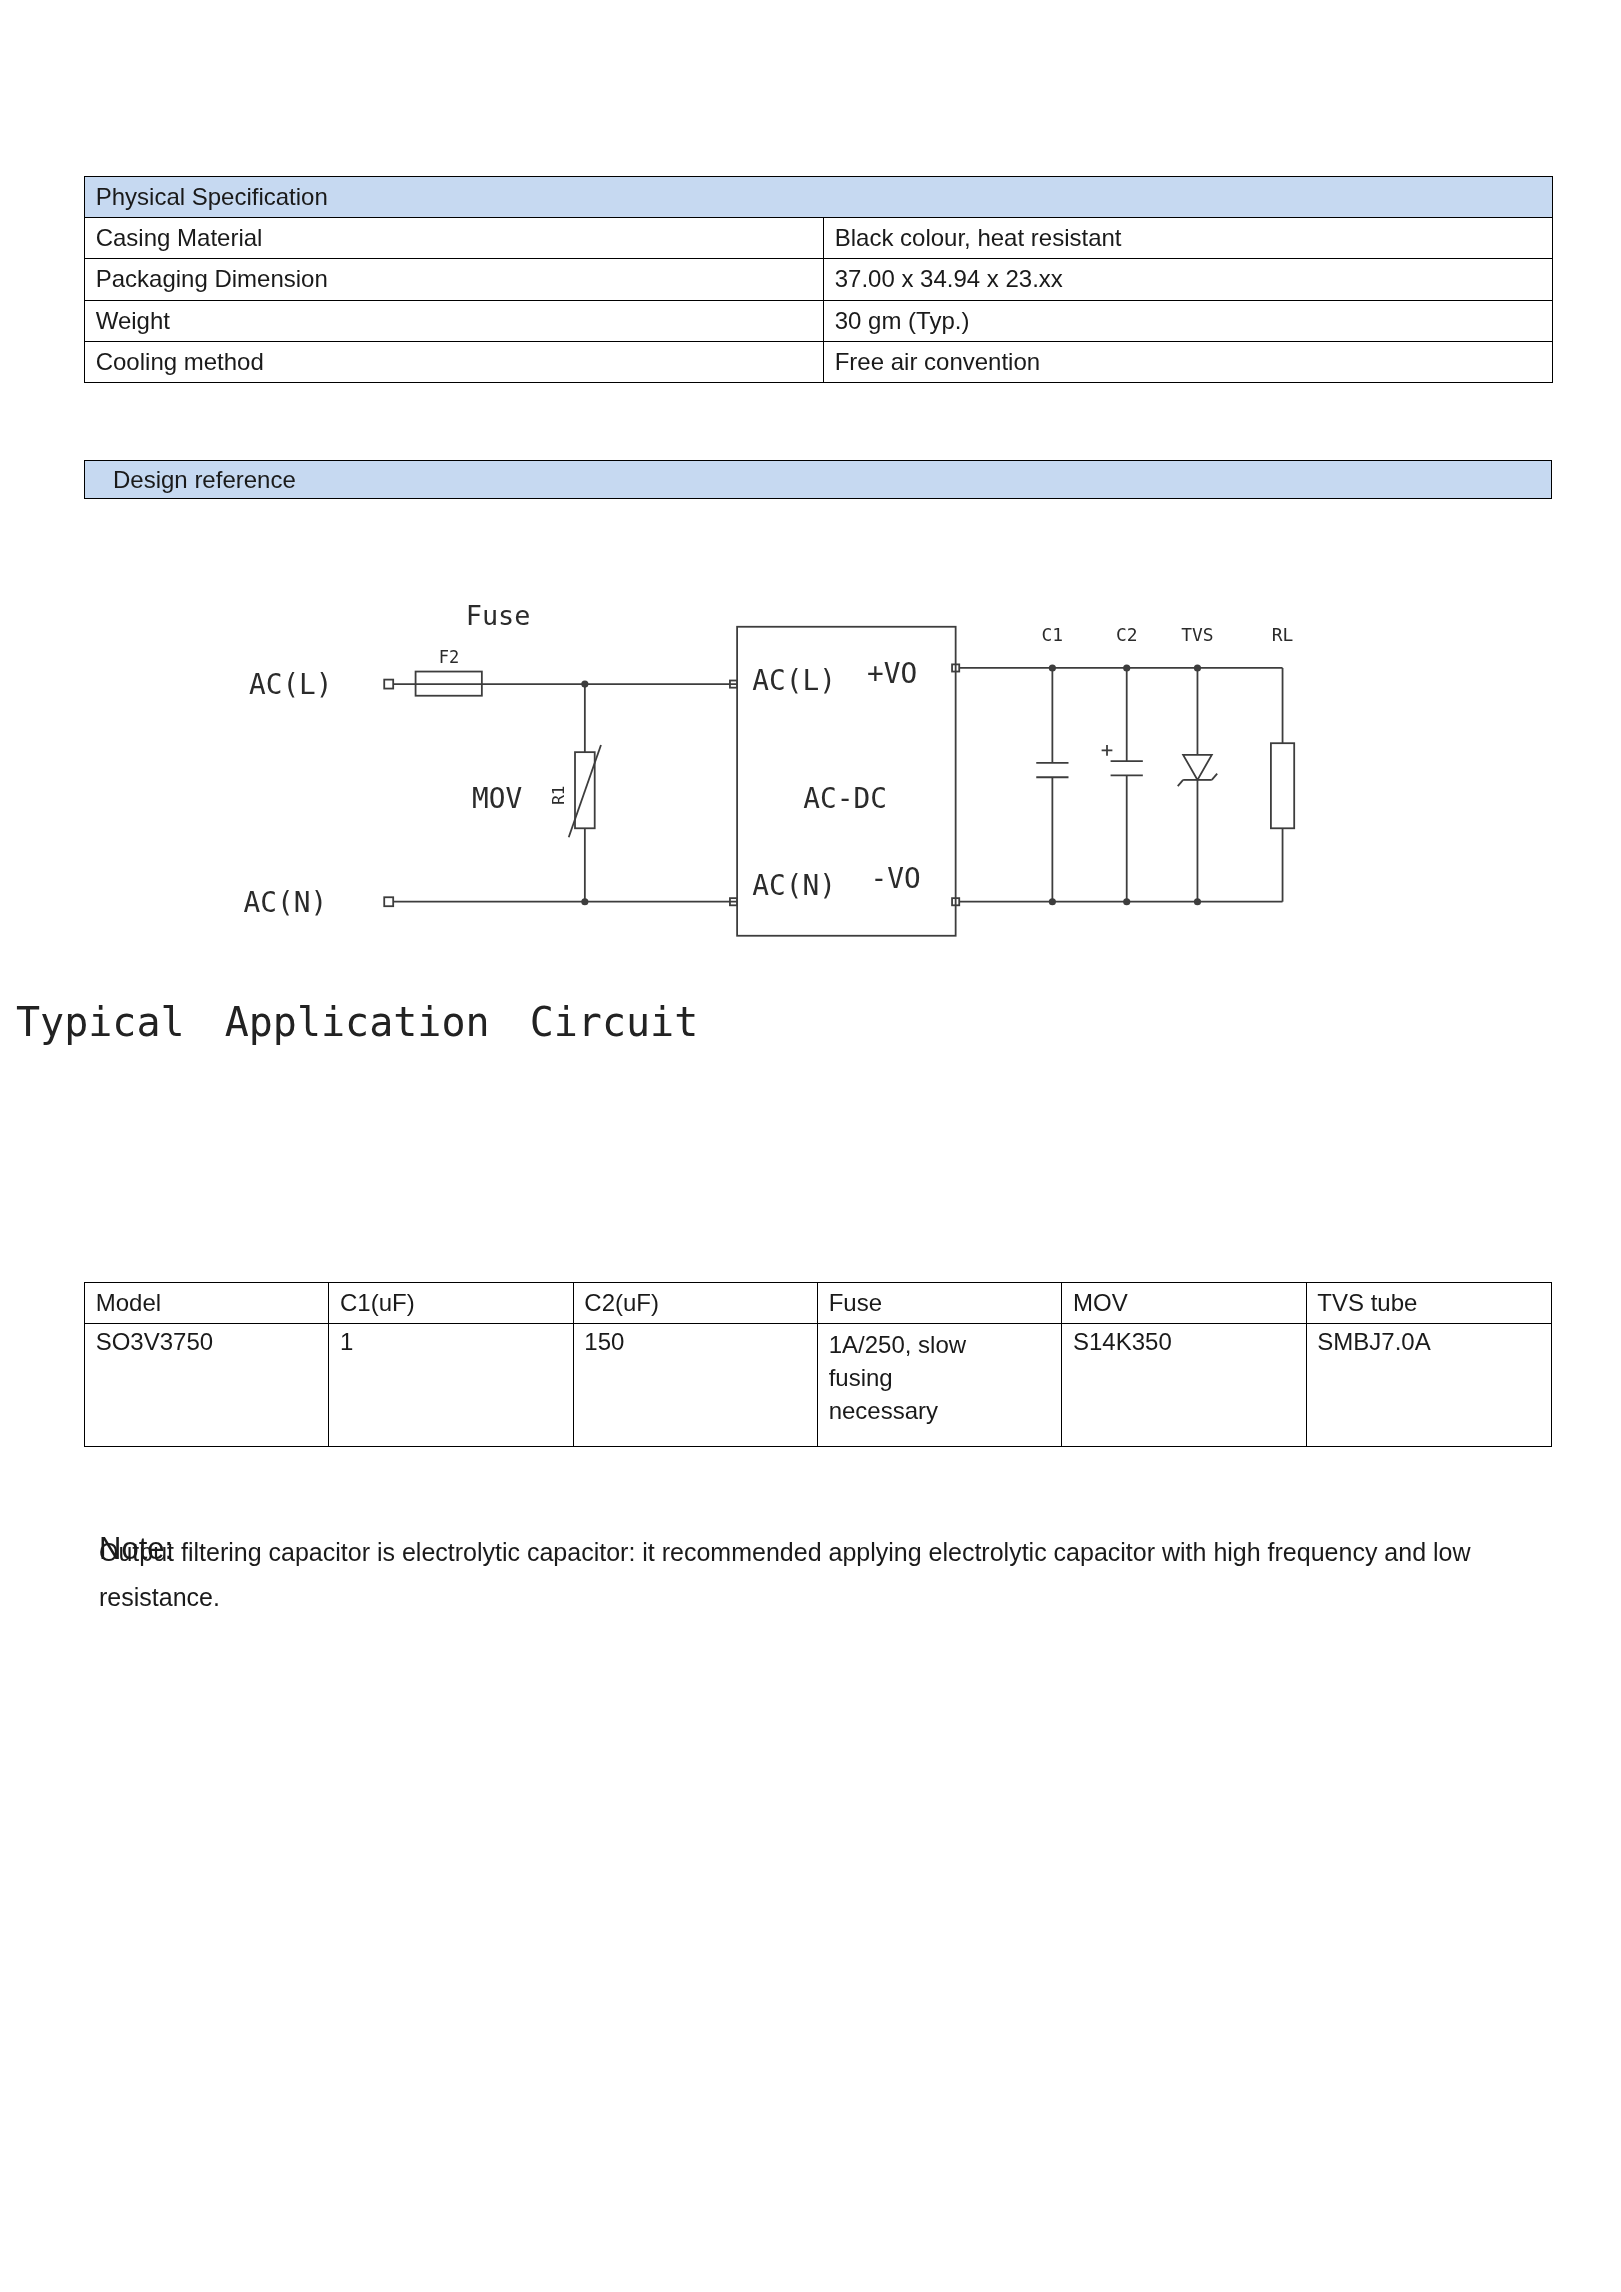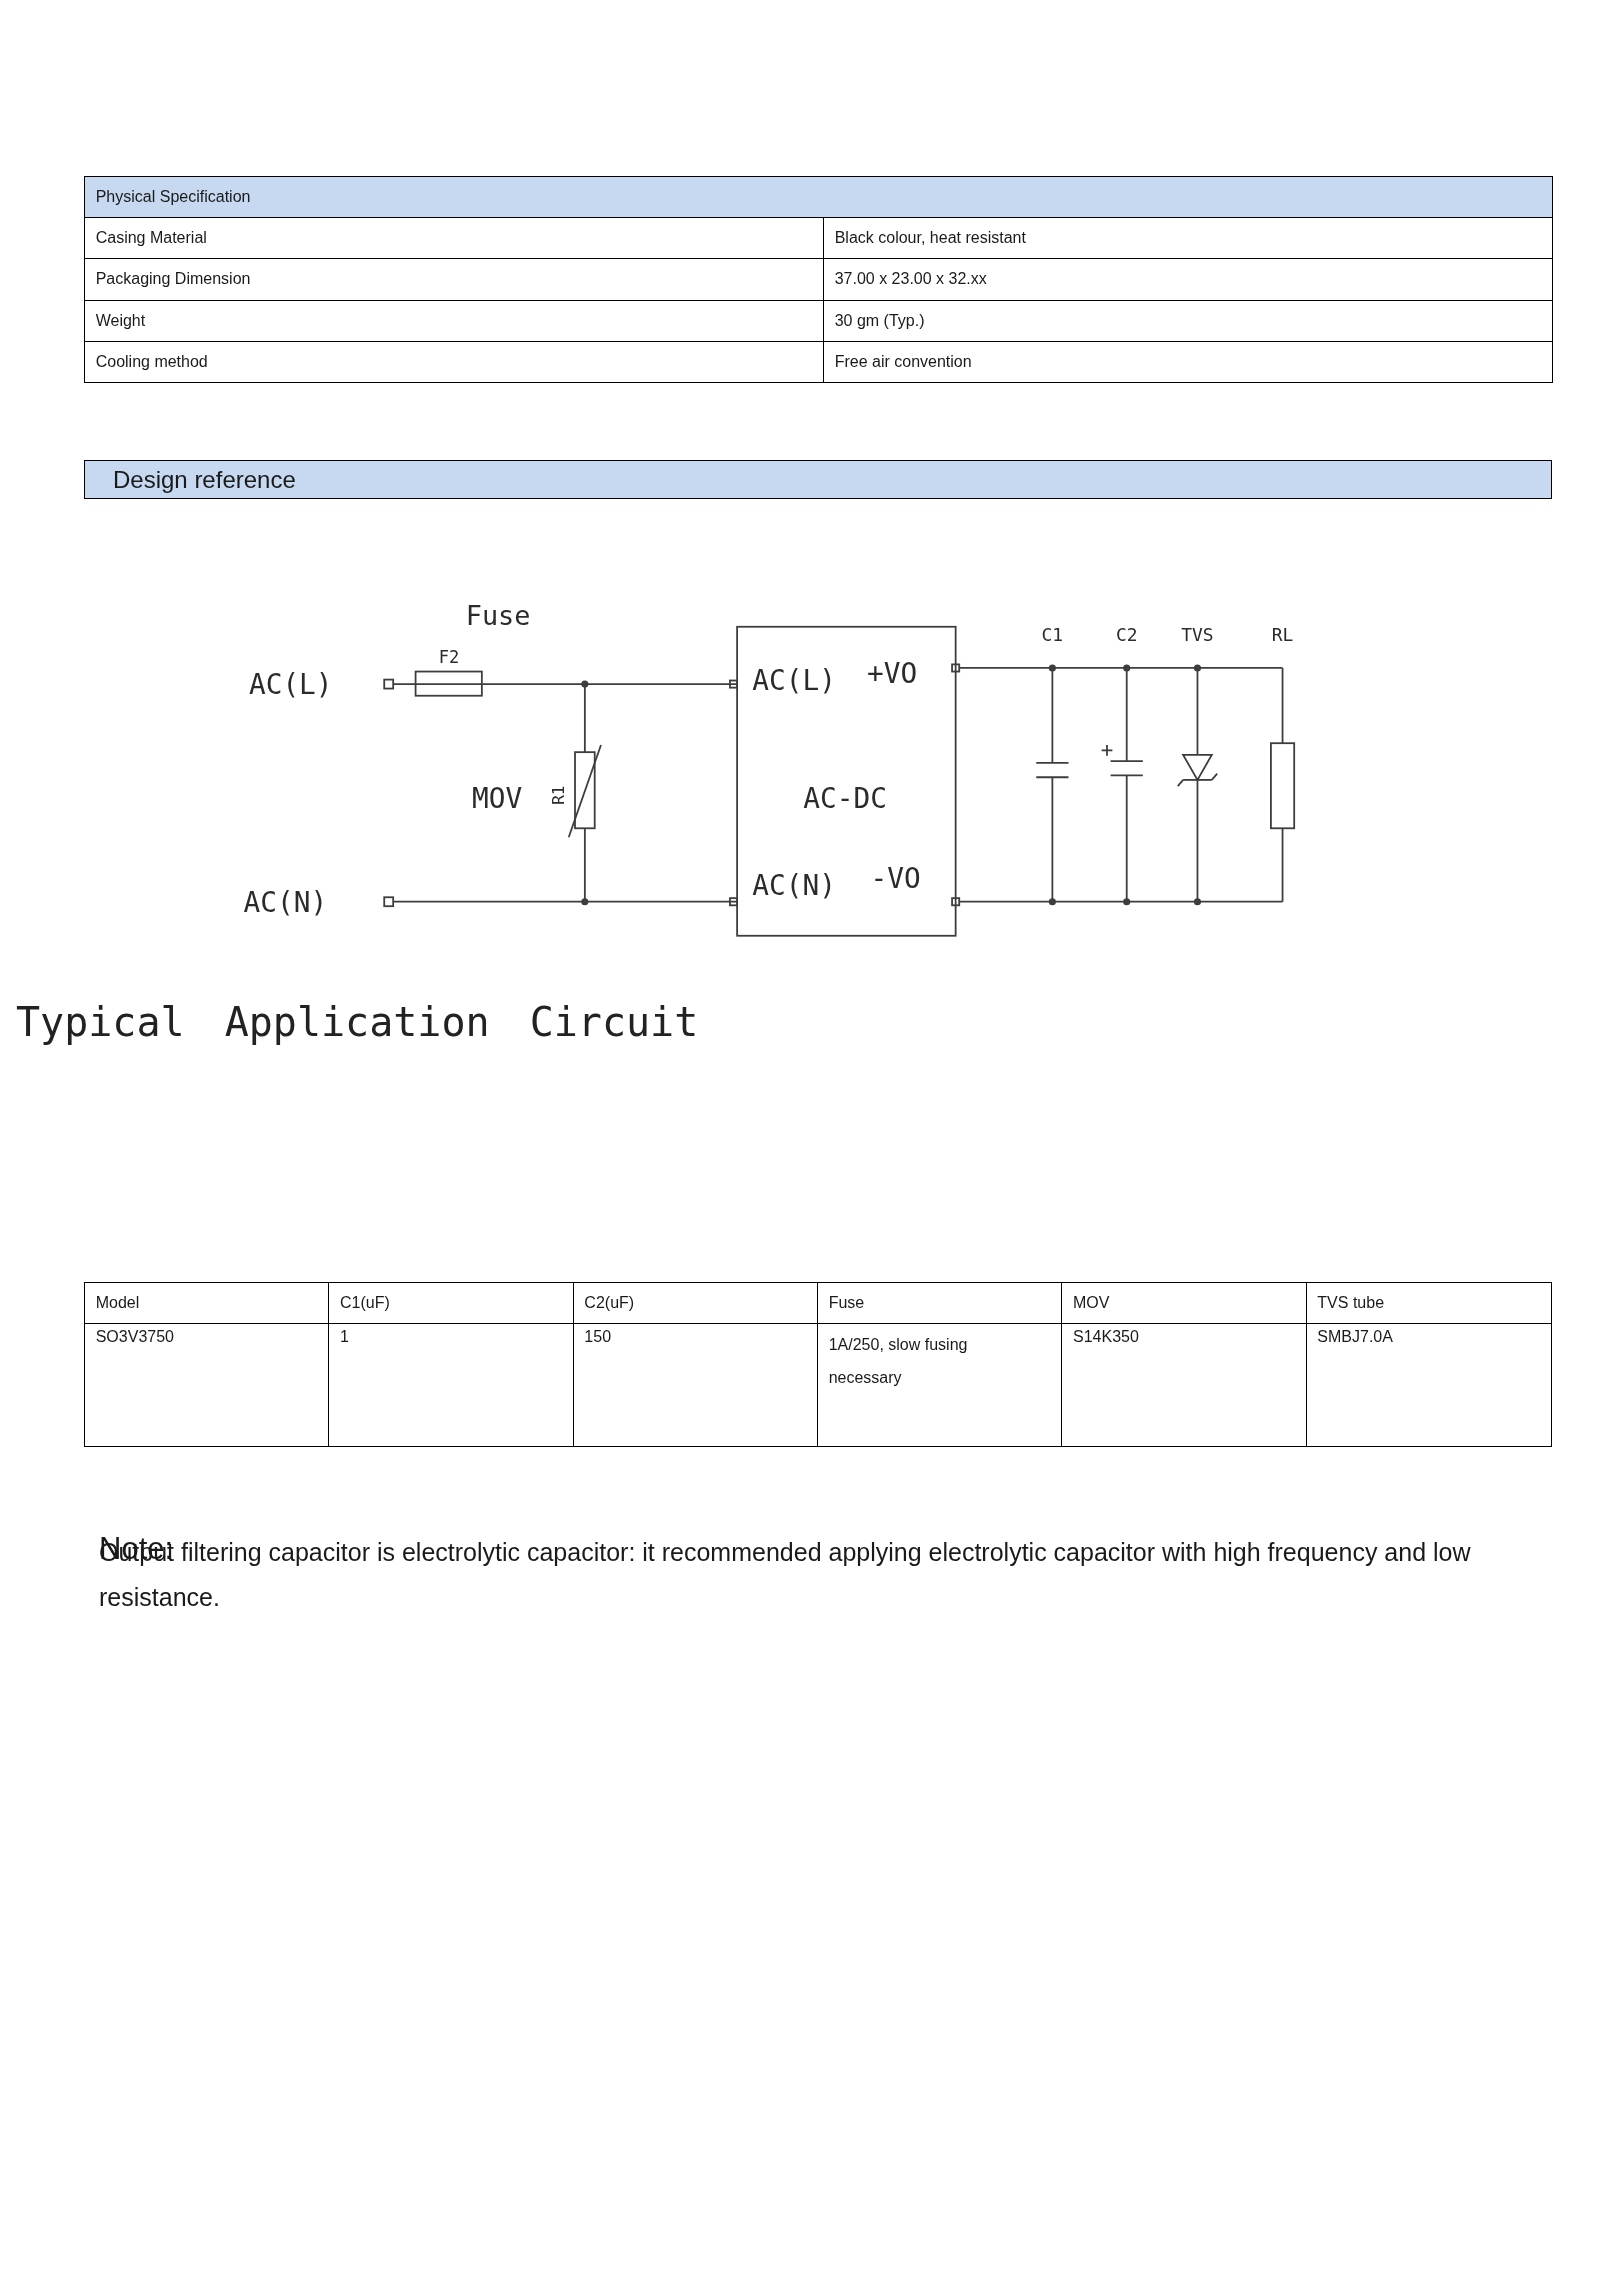--- a/index.html
+++ b/index.html
@@ -4,21 +4,21 @@
 <style>
   html,body{margin:0;padding:0;}
   body{
     width:1622px;height:2293px;background:#ffffff;position:relative;
     font-family:"Liberation Sans",sans-serif;color:#1a1a1a;
   }
   .abs{position:absolute;}
 
   
   table{border-collapse:collapse;table-layout:fixed;background:#fff;}
-  td{border:1.8px solid #000;font-size:16px;padding:3.6px 10.7px;vertical-align:middle;
+  td{border:1.8px solid #000;font-size:24px;padding:3.6px 10.7px;vertical-align:middle;
      overflow:hidden;white-space:nowrap;margin-top:35px;}
   .spec-table{left:84px;top:176px;width:1468px;}
   .spec-table td{height:33px;}
   .head-row td{background:#c6d9f1;}
 
   .comp-table{left:84px;top:1282px;width:1468px;}
   .comp-table td{height:33px;}
   .comp-table tr.data td{vertical-align:top;height:115px;white-space:normal;}
   .cellwrap{max-width:163px;line-height:33px;}
 
@@ -52,21 +52,21 @@
   <tbody>
       <tr class="head-row">
     <td colspan="2">Physical Specification</td>
   </tr>
   <tr>
     <td>Casing Material</td>
     <td>Black colour, heat resistant</td>
   </tr>
   <tr>
     <td>Packaging Dimension</td>
-    <td>37.00 x 23.00 x 32.xx</td>
+    <td>37.00 x 34.94 x 23.xx</td>
   </tr>
   <tr>
     <td>Weight</td>
     <td>30 gm (Typ.)</td>
   </tr>
   <tr>
     <td>Cooling method</td>
     <td>Free air convention</td>
   </tr>
 </tbody>

